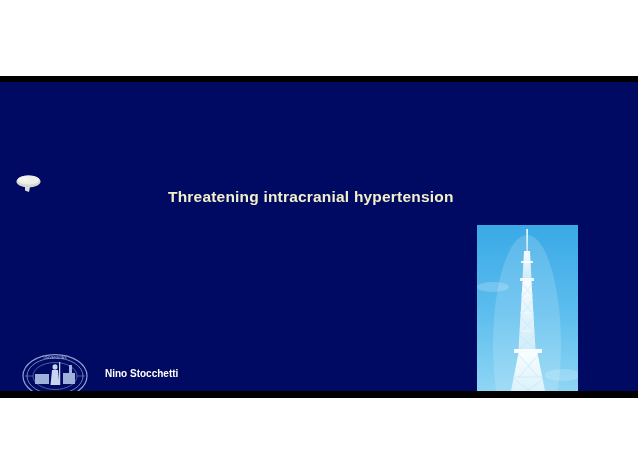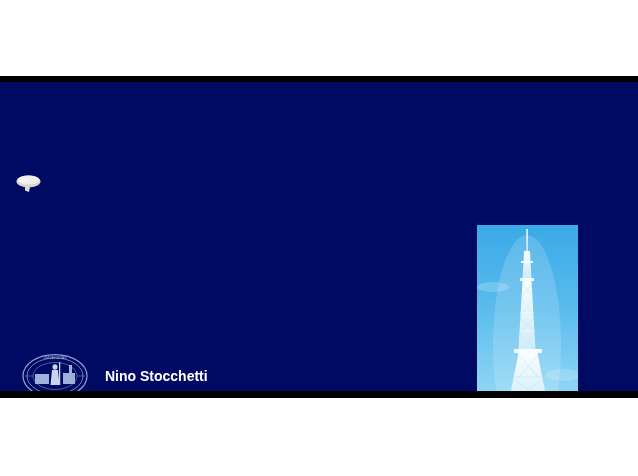--- a/index.html
+++ b/index.html
@@ -70,21 +70,21 @@
     width: 68px;
     height: 46px;
   }
   #seal-university { top: 271px; }
 
   
   #author-name {
     position: absolute;
     left: 105px;
     top: 286px;
-    font-size: 14px;
+    font-size: 10px;
     font-weight: bold;
     color: #ffffff;
     white-space: nowrap;
   }
 
   
   #eiffel-photo {
     position: absolute;
     left: 477px;
     top: 143px;
@@ -105,20 +105,21 @@
 
   <div id="slide">
 
     <svg id="brain-icon" viewBox="0 0 54 40">
       <ellipse cx="27" cy="15" rx="24" ry="12" fill="#d8d8d2"></ellipse>
       <ellipse cx="27" cy="12" rx="22" ry="9" fill="#efefe9"></ellipse>
       <path d="M20 25 L20 33 L28 36 L30 26 Z" fill="#dcdcd6"></path>
       <ellipse cx="18" cy="11" rx="9" ry="5" fill="#f7f7f2" opacity="0.75"></ellipse>
     </svg>
 
+    <div id="slide-title">Threatening intracranial hypertension</div>
 
     <svg class="seal" id="seal-university" viewBox="0 0 136 92">
       <ellipse cx="68" cy="46" rx="64" ry="43" fill="none" stroke="#8a9ed0" stroke-width="2.5"></ellipse>
       <ellipse cx="68" cy="46" rx="56" ry="36" fill="none" stroke="#8a9ed0" stroke-width="1.6"></ellipse>
       <ellipse cx="68" cy="46" rx="44" ry="27" fill="none" stroke="#7f93c8" stroke-width="1.2"></ellipse>
       <g fill="#9fb0da">
         <rect x="28" y="46" width="28" height="16"></rect>
         <rect x="28" y="42" width="28" height="4"></rect>
         <rect x="84" y="40" width="24" height="22"></rect>
         <rect x="96" y="24" width="6" height="18"></rect>

